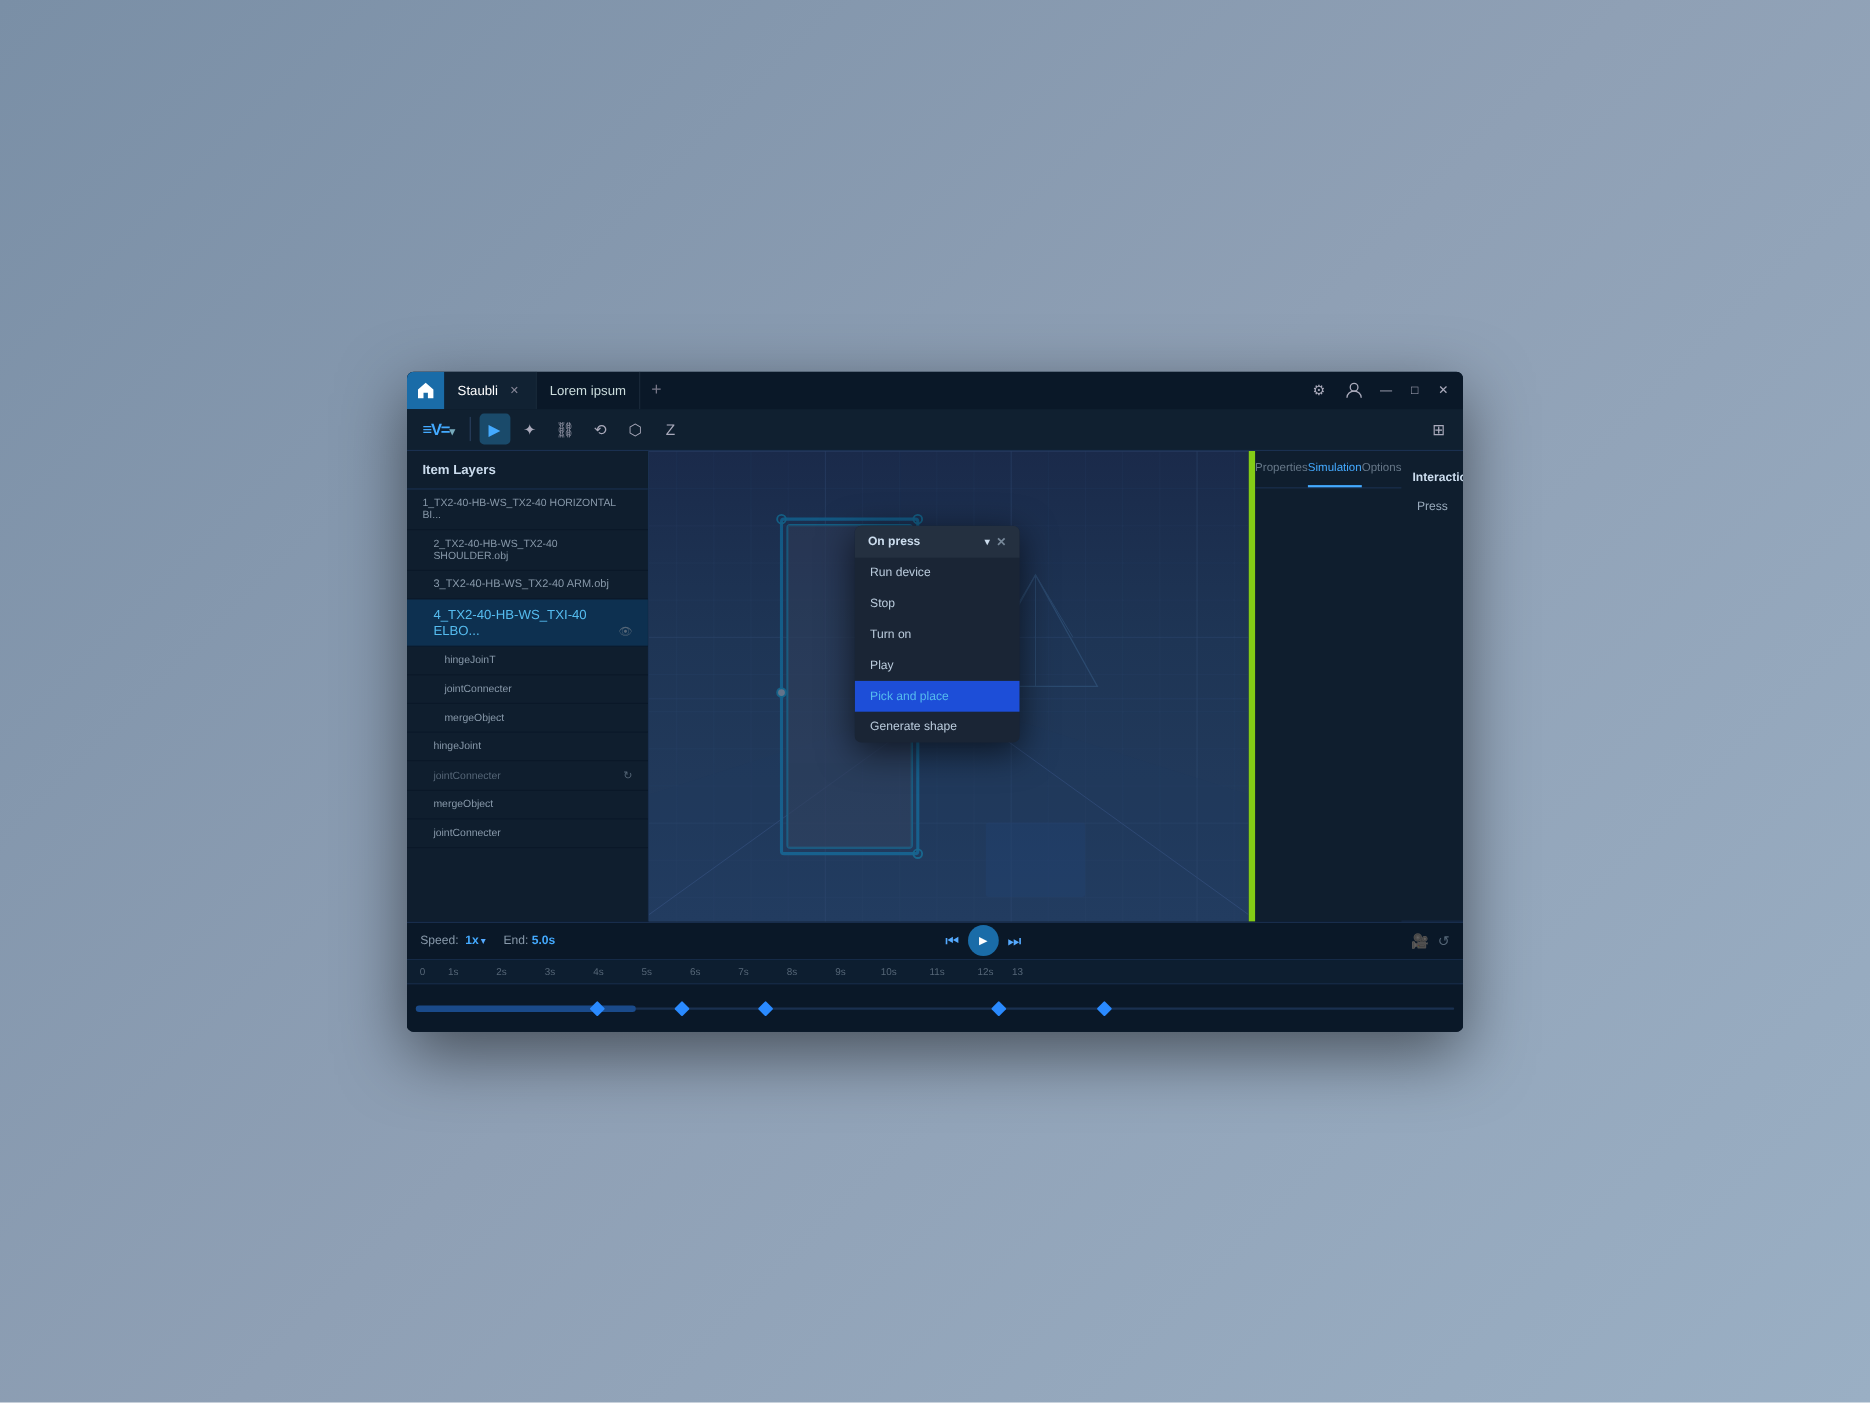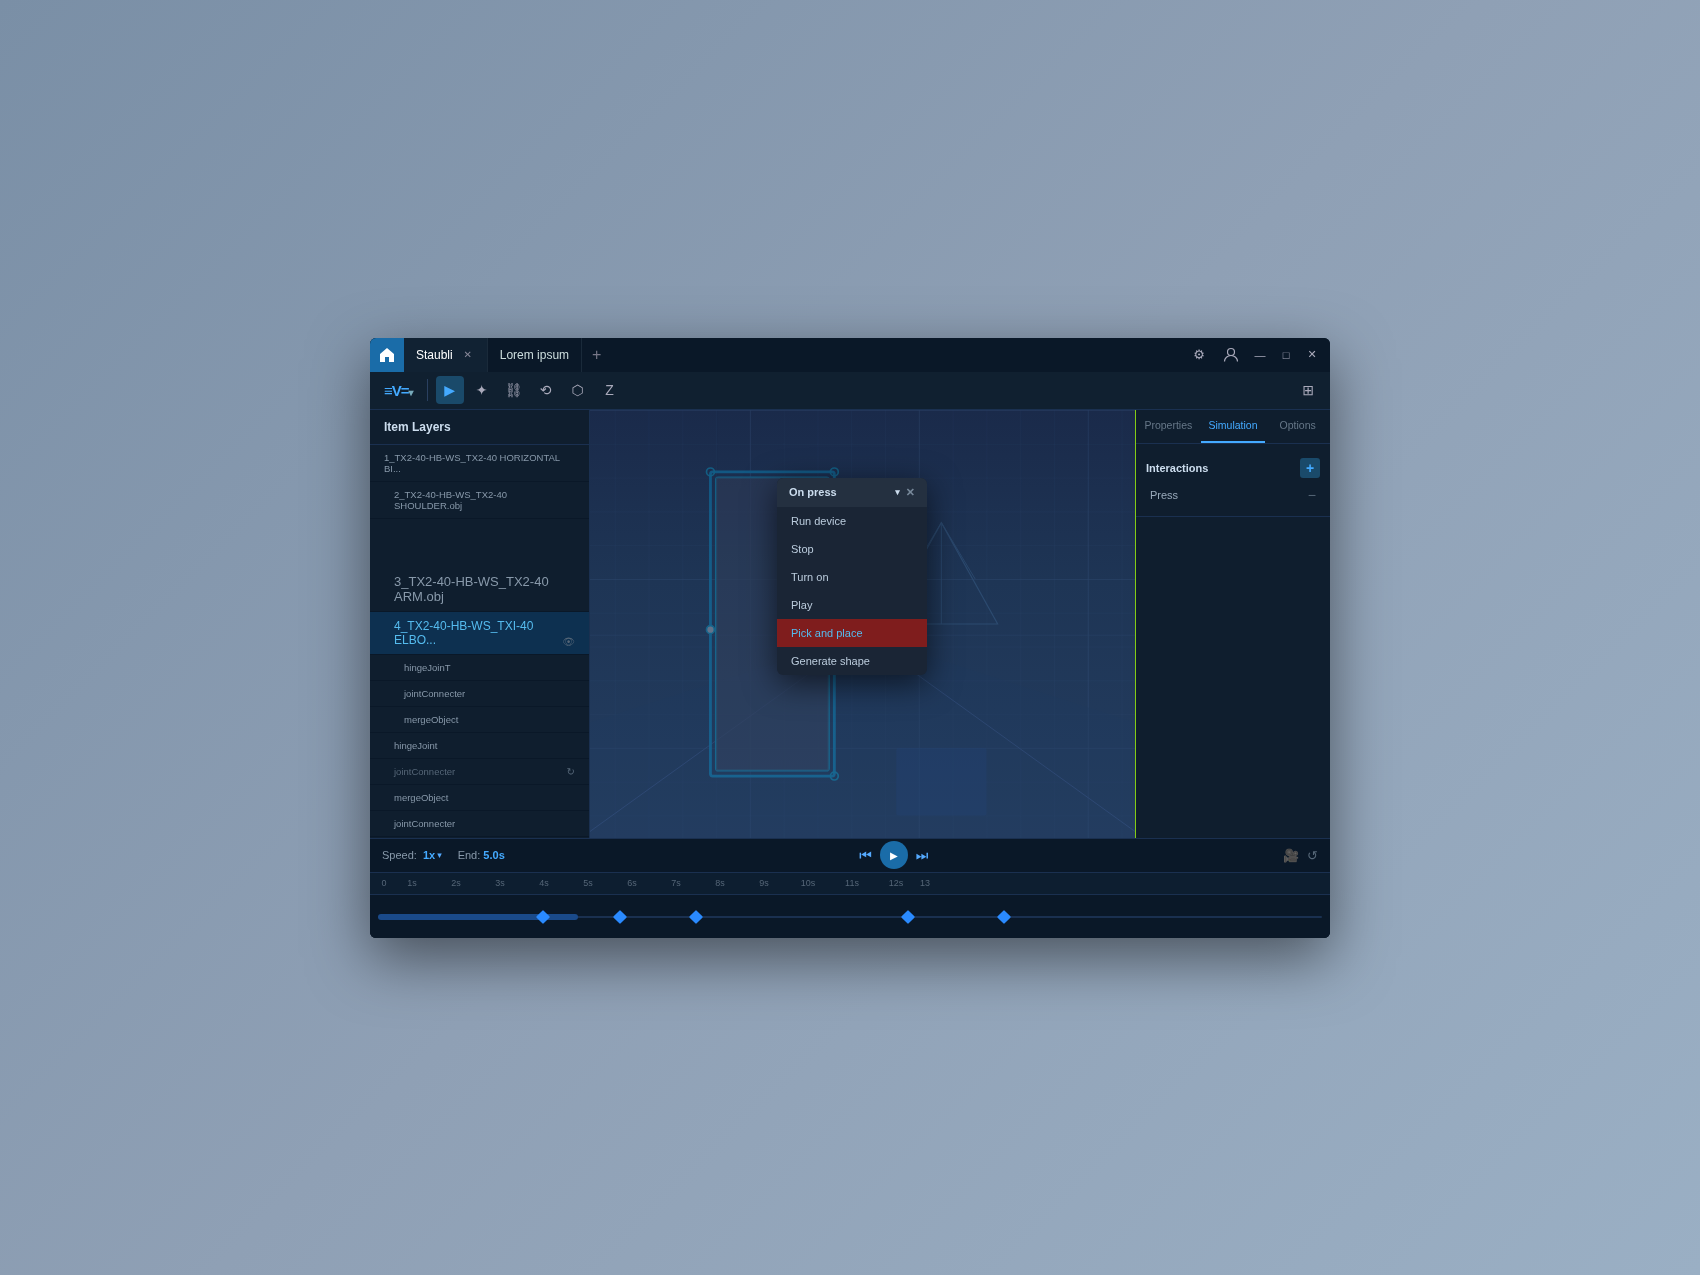--- a/index.html
+++ b/index.html
@@ -210,28 +210,28 @@
       font-size: 11px;
       font-weight: 600;
       cursor: pointer;
     }
     .dropdown-item {
       padding: 8px 14px;
       font-size: 11px;
       color: #bcd;
       cursor: pointer;
     }
-    .dropdown-item.highlighted { background: #7f1d1d; color: #5be; }
+    .dropdown-item.highlighted { background: #1d4ed8; color: #5be; }
     
     .right-panel {
       width: 195px;
       background: #0f1e2e;
-      border-left: 1px solid #84cc16;
-      display: flex;
-      flex-direction: column;
+      border-left: 6px solid #84cc16;
+      display: flex;
+      flex-direction: row;
       flex-shrink: 0;
     }
     .right-tabs {
       display: flex;
       border-bottom: 1px solid #1a3050;
       height: 34px;
     }
     .right-tab {
       flex: 1;
       display: flex;
@@ -459,21 +459,21 @@
     <div class="left-panel">
       <div class="panel-header">Item Layers</div>
 
       <div class="layer-item">
         <span style="font-size:9.5px;">1_TX2-40-HB-WS_TX2-40 HORIZONTAL BI...</span>
       </div>
       <div class="layer-item layer-item-indent1">
         <span style="font-size:9.5px;">2_TX2-40-HB-WS_TX2-40 SHOULDER.obj</span>
       </div>
       <div class="layer-item layer-item-indent1">
-        <span style="font-size:13px;margin-top:48px;">3_TX2-40-HB-WS_TX2-40 ARM.obj</span>
+        <span style="font-size:10px;">3_TX2-40-HB-WS_TX2-40 ARM.obj</span>
       </div>
       <div class="layer-item layer-item-indent1 active-row">
         <span style="font-size:12px;">4_TX2-40-HB-WS_TXI-40 ELBO...</span>
         <span class="eye-icon">👁</span>
       </div>
       <div class="layer-item layer-item-indent2">
         <span style="font-size:9.5px;">hingeJoinT</span>
       </div>
       <div class="layer-item layer-item-indent2">
         <span style="font-size:9.5px;">jointConnecter</span>

